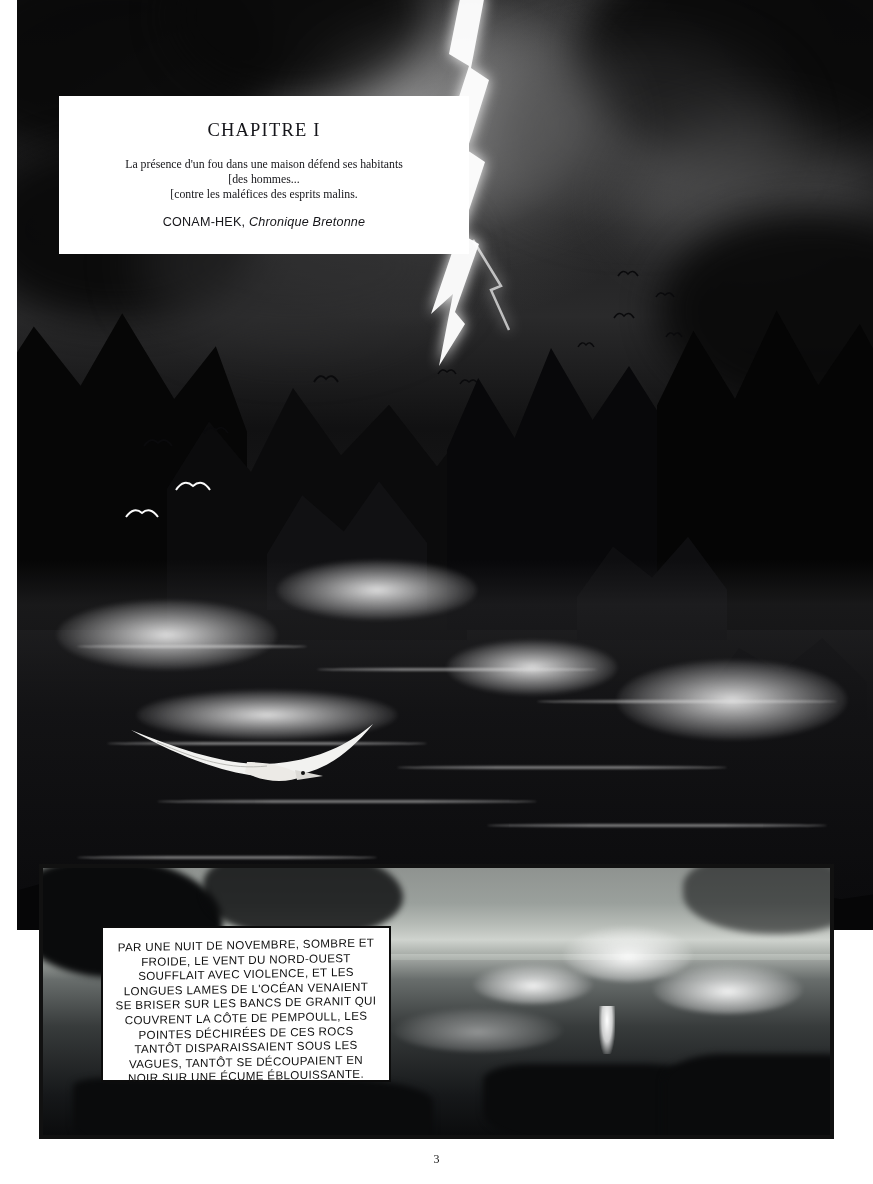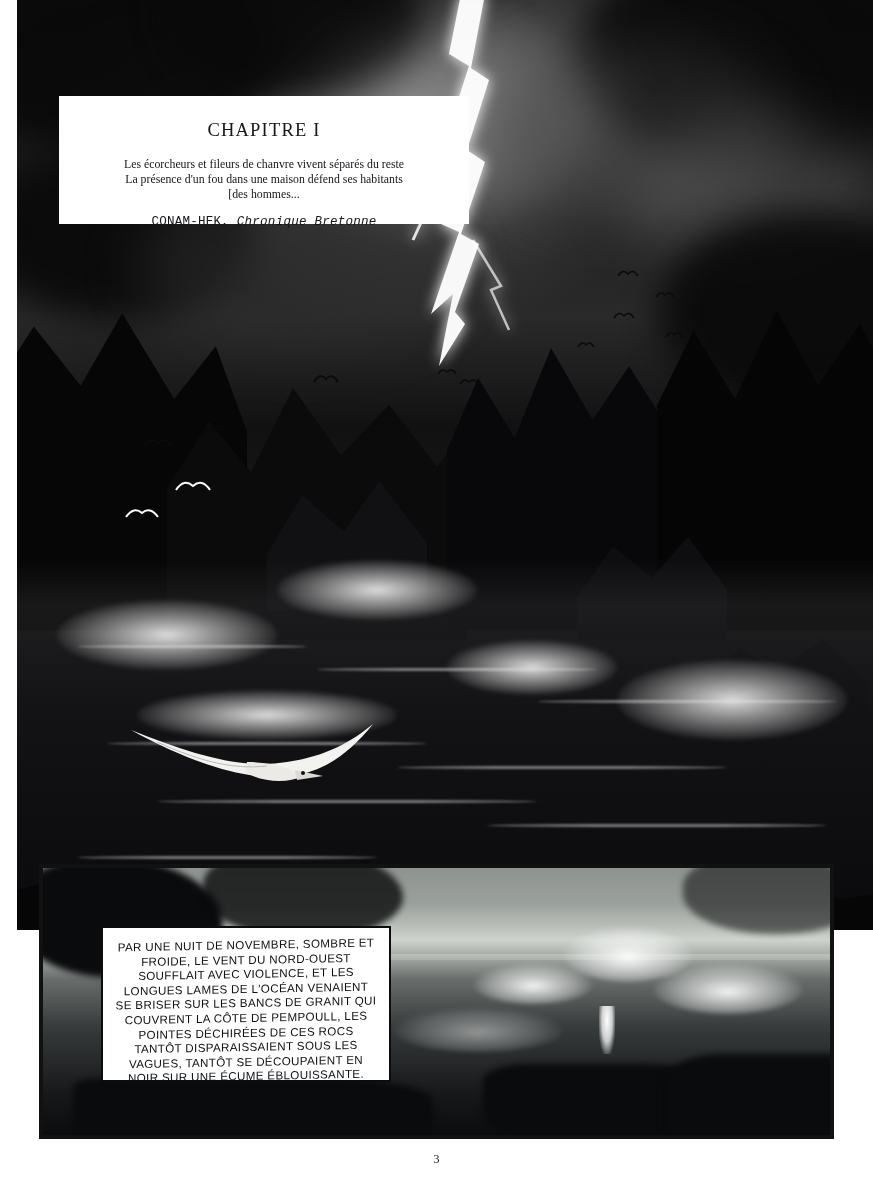--- a/index.html
+++ b/index.html
@@ -100,21 +100,21 @@
 
   
   .gull { position:absolute; left: 110px; top: 718px; }
 
   
   .quote-box {
     position: absolute;
     left: 42px;
     top: 96px;
     width: 410px;
-    height: 128px;
+    height: 158px;
     background: #ffffff;
     box-sizing: border-box;
     padding: 18px 20px 14px 20px;
     text-align: center;
     z-index: 20;
   }
   .quote-title {
     font-family: "Liberation Serif", serif;
     font-size: 18.5px;
     letter-spacing: 1.2px;
@@ -124,21 +124,21 @@
   }
   .quote-line {
     font-family: "Liberation Serif", serif;
     font-size: 11.8px;
     line-height: 15px;
     color: #16161a;
     white-space: pre;
   }
   .quote-attrib {
     margin-top: 13px;
-    font-family: Liberation Mono, monospace;
+    font-family: Liberation Sans, sans-serif;
     font-size: 12.6px;
     color: #16161a;
     letter-spacing: .2px;
   }
   .quote-attrib i { font-style: italic; }
 
   
   .panel-bottom {
     position: absolute;
     left: 39px;
@@ -348,23 +348,23 @@
         <circle cx="176" cy="55" r="2" fill="#111"></circle>
         <path d="M30 24 C70 42 104 52 140 48" stroke="#b9b9b5" stroke-width="1" fill="none"></path>
       </svg>
     </div>
 
     <div class="rock" style="left:-20px; top:868px; width:420px; height:70px; clip-path:polygon(0 40%,18% 10%,40% 34%,62% 6%,84% 30%,100% 12%,100% 100%,0 100%); background:#060607;"></div>
     <div class="rock" style="left:480px; top:880px; width:400px; height:60px; clip-path:polygon(0 44%,20% 14%,44% 36%,66% 10%,86% 32%,100% 18%,100% 100%,0 100%); background:#060607;"></div>
 
     <div class="quote-box">
       <div class="quote-title">CHAPITRE I</div>
-      <div class="quote-line">Les écorcheurs et fileurs de chanvre vivent séparés du reste</div>
       <div class="quote-line">La présence d'un fou dans une maison défend ses habitants</div>
       <div class="quote-line">[des hommes...</div>
+      <div class="quote-line">[contre les maléfices des esprits malins.</div>
       <div class="quote-attrib"><span>CONAM-HEK, </span><i>Chronique Bretonne</i></div>
     </div>
   </div>
 
   <div class="panel-bottom">
     <div class="bp-sky"></div>
     <div class="bp-sea"></div>
 
     <div class="bp-dark" style="left:-30px; top:-10px; width:210px; height:120px;"></div>
     <div class="bp-dark" style="left:160px; top:-20px; width:200px; height:90px; opacity:.8;"></div>

